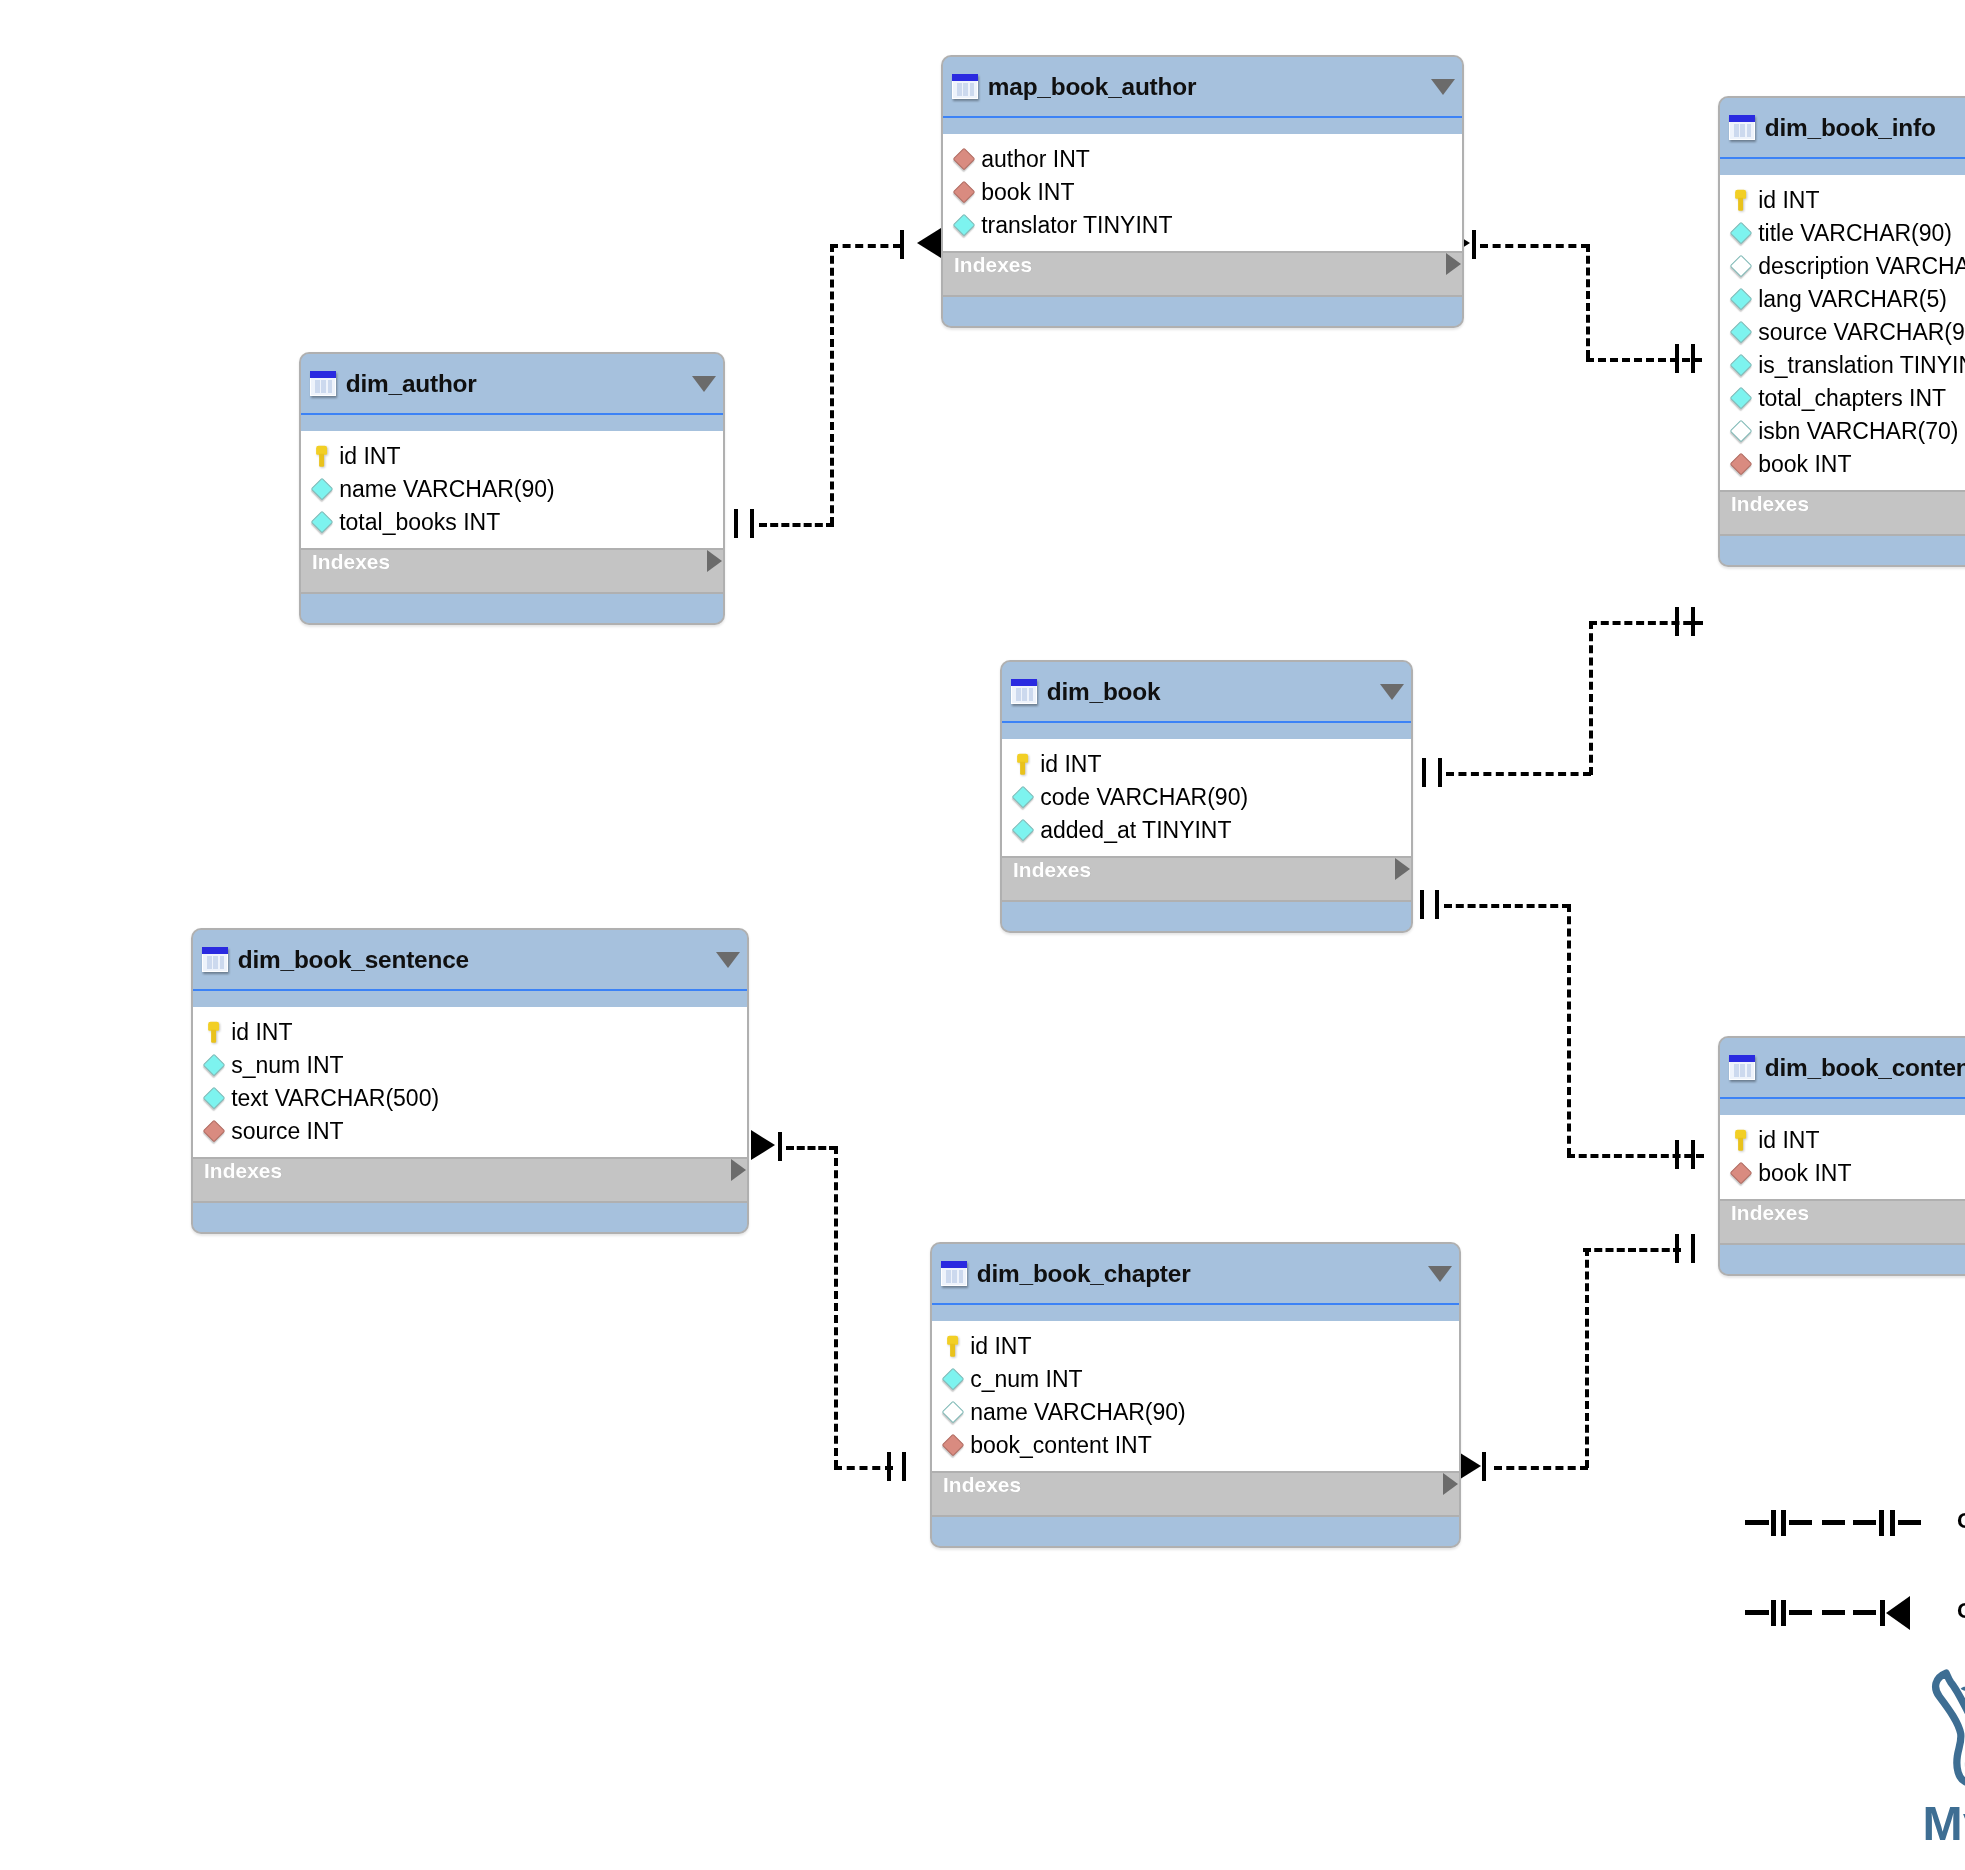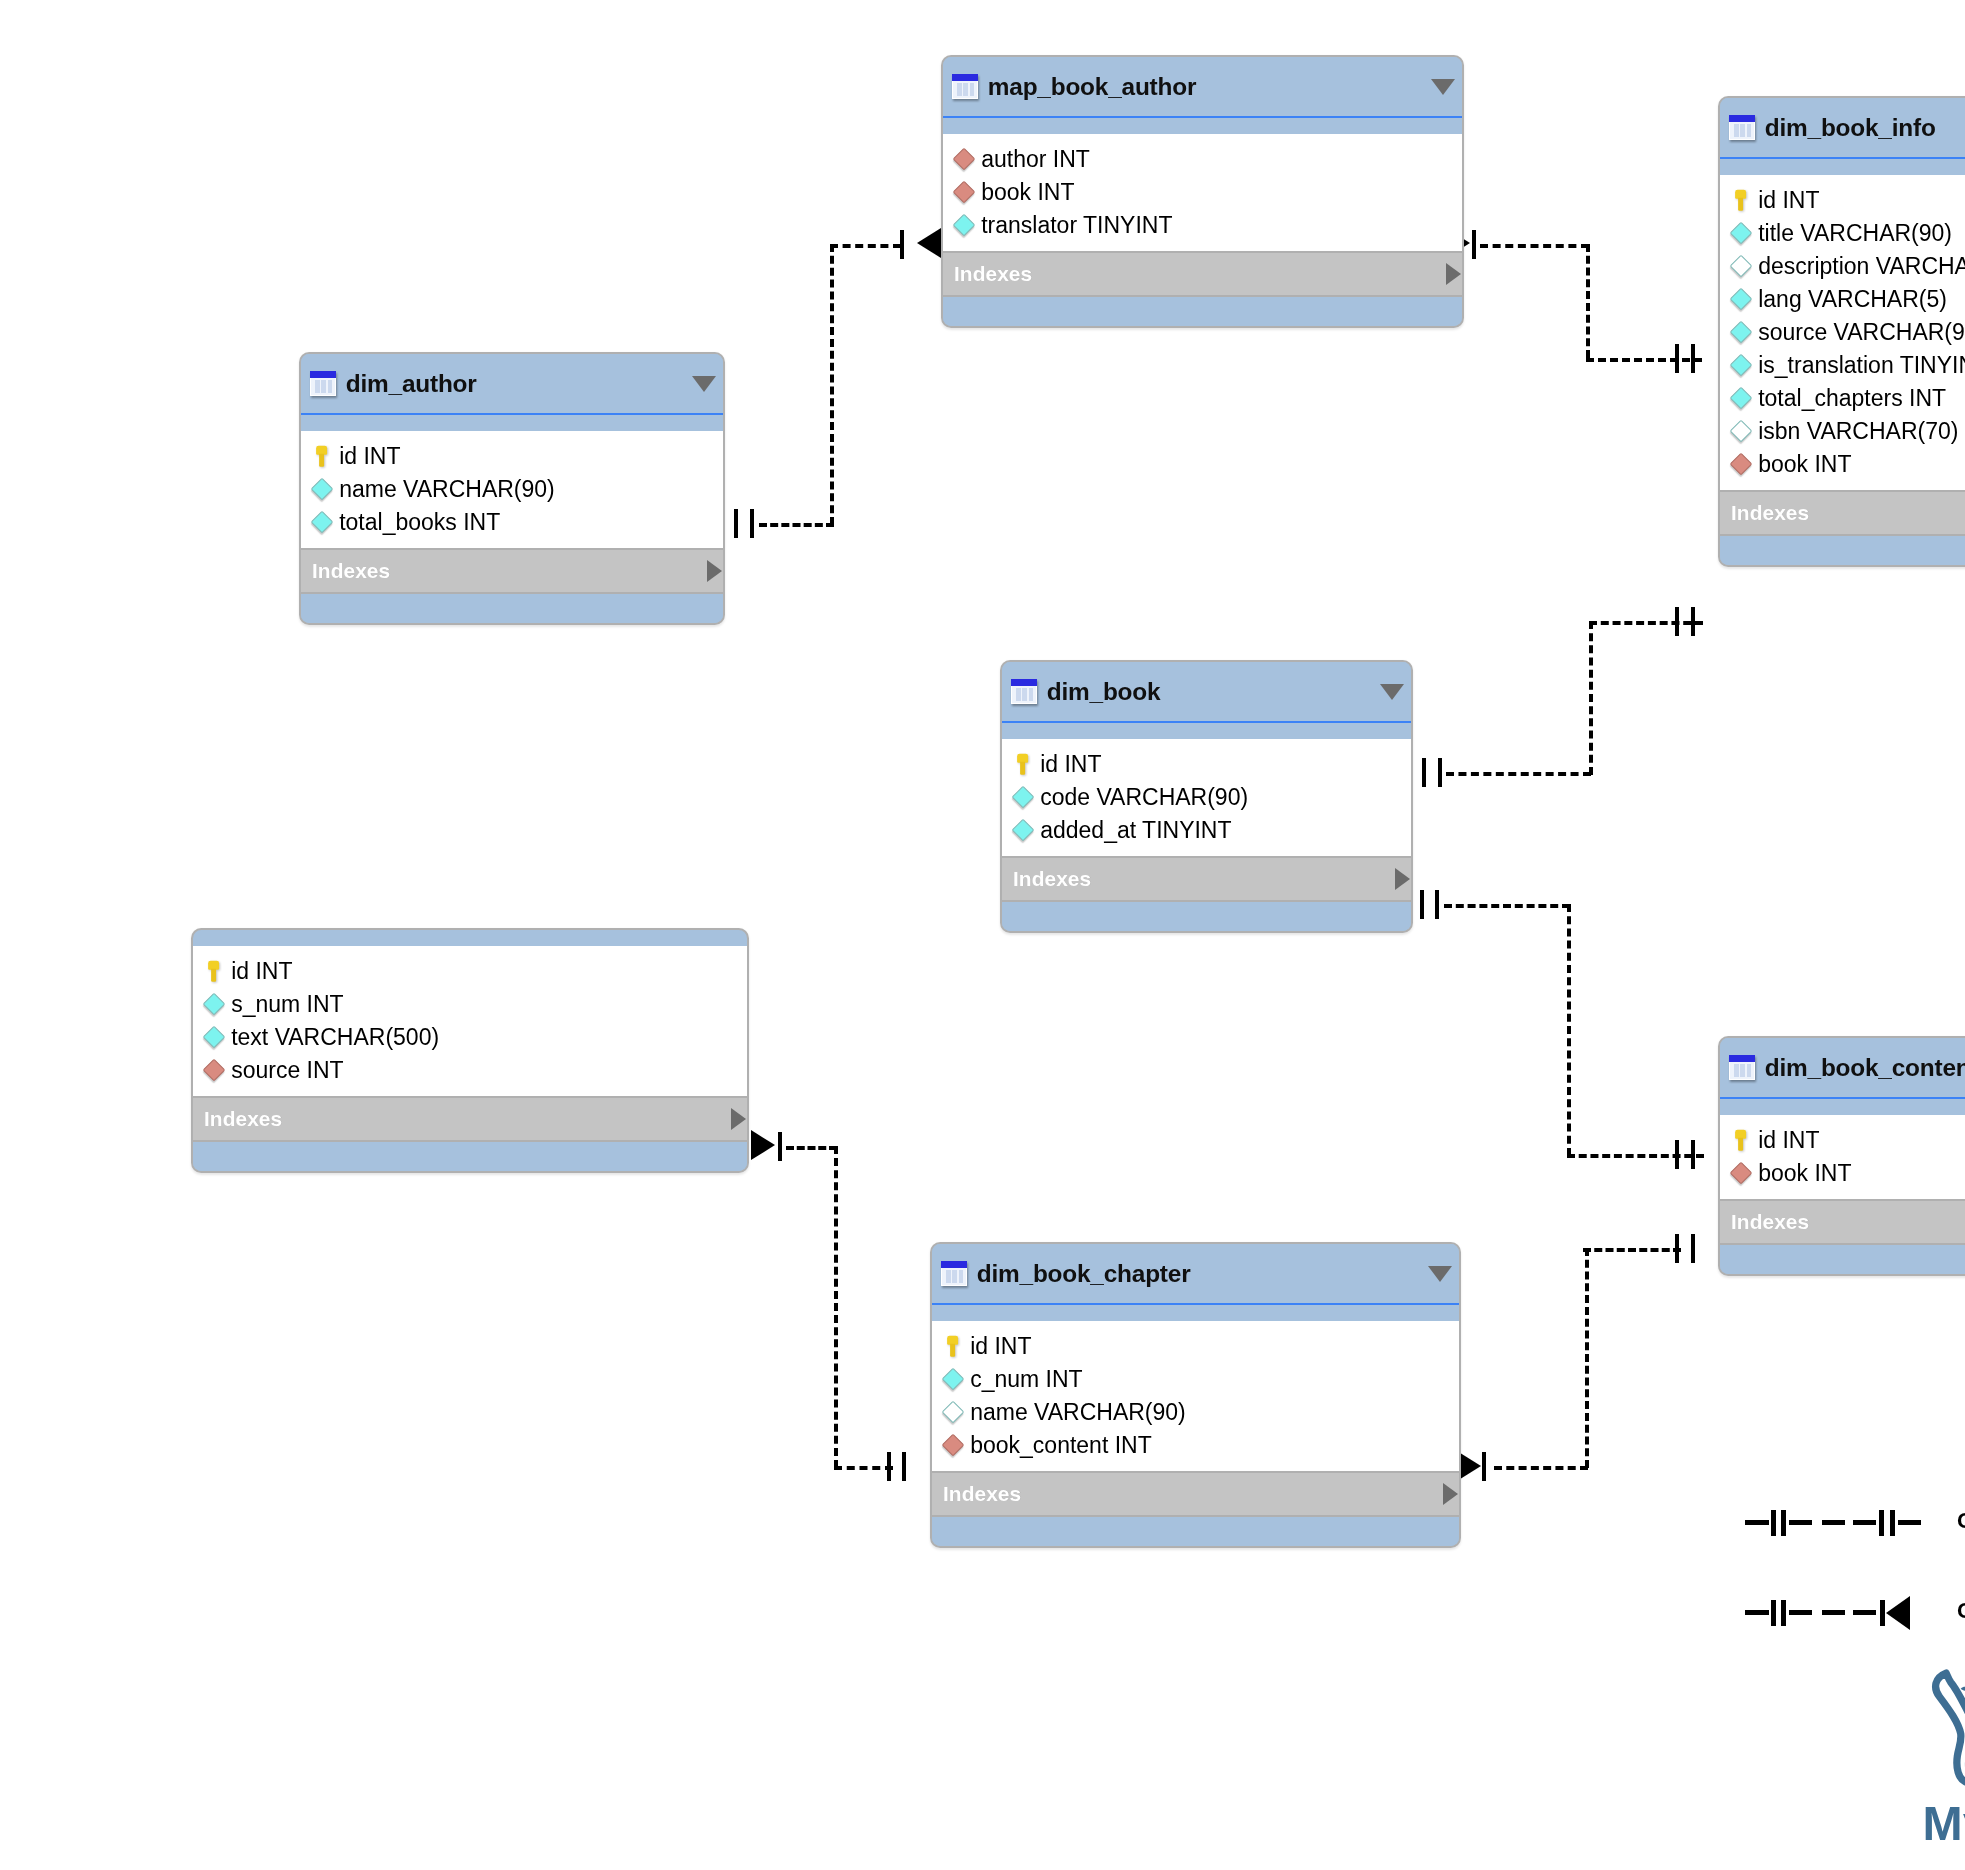--- a/index.html
+++ b/index.html
@@ -142,21 +142,20 @@
   }
   .col-label {
     font-size: 23px;
     color: #000000;
     line-height: 1;
   }
   .tbl-indexes {
     height: 42px;
     background: #c4c4c4;
     display: flex;
-    align-items: center;
     padding: 0 1px 0 11px;
     border-bottom: 2px solid #b0b0b0;
   }
   .idx-label {
     flex: 1 1 auto;
     font-size: 21px;
     font-weight: bold;
     color: #ffffff;
     text-shadow: 0.4px 0.4px 0 rgba(0,0,0,0.12);
   }
@@ -510,20 +509,31 @@
       </div>
     </div>
     <div class="tbl-indexes">
       <span class="idx-label">Indexes</span>
       <span class="caret-right"></span>
     </div>
     <div class="tbl-footer"></div>
   </div>
 
   <div class="table-node" style="left:191px; top:928px; width:558px;">
+    <div class="tbl-header">
+      <span class="tbl-icon">
+        <span class="ic-body"></span>
+          <span class="ic-bar"></span>
+        <span class="ic-col" style="left:5.5px;"></span>
+        <span class="ic-col" style="left:11.8px;"></span>
+        <span class="ic-col" style="left:18px;"></span>
+      </span>
+      <span class="tbl-title">dim_book_sentence</span>
+      <span class="caret-down"></span>
+    </div>
     <div class="tbl-cols">
       <div class="col-row">
         <span class="col-ic">
             <span class="keyic">
               <span class="kh"></span>
               <span class="kn"></span>
             </span>
           </span>
         <span class="col-label">id INT</span>
       </div>

